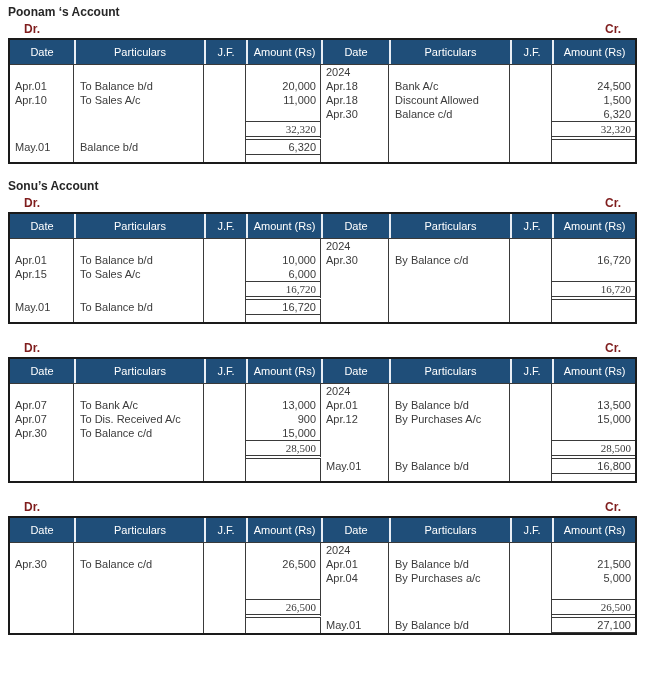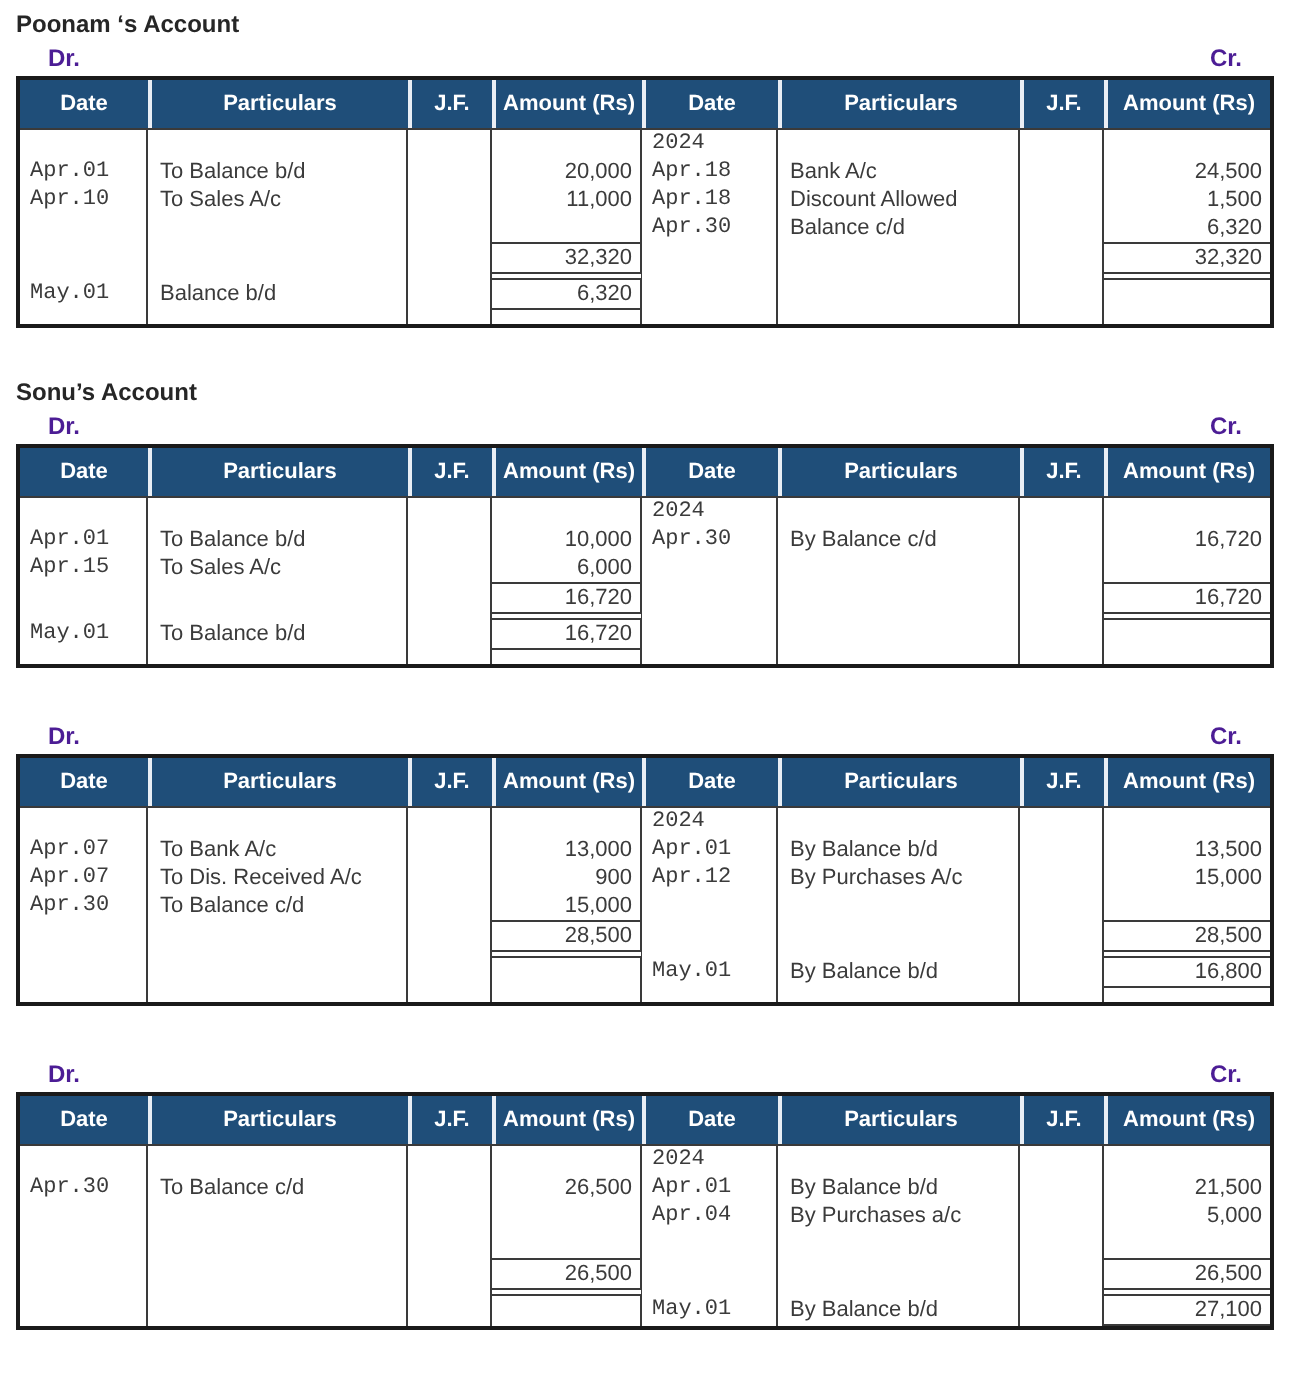--- a/index.html
+++ b/index.html
@@ -6,56 +6,56 @@
     --hbg:#1F4E79; --htext:#FFFFFF; --btext:#3B3B3B;
     --line:#3A3A3A; --outer:#1A1A1A; --hdiv:#E9EEF5;
   }
   html,body{margin:0;padding:0;}
   body{
     width:645px; background:#FFFFFF; color:var(--btext);
     font-family:"Liberation Sans", sans-serif;
   }
   .account{margin:0 8px;}
   .account.first{padding-top:5px;}
-  .account + .account{margin-top:25px;}
+  .account + .account{margin-top:15px;}
   .title{
     text-align:left; font-size:12px; font-weight:bold; color:#262626;
     margin:0; padding:0 0 1px 0;
   }
   .drcr{
     display:flex; justify-content:space-between; align-items:flex-end;
-    font-size:12px; font-weight:bold; color:#4c1d95;
+    font-size:12px; font-weight:bold; color:#7f1d1d;
     padding:1px 16px 2px 16px; height:15px;
   }
   .tbl{border:2px solid var(--outer); background:#fff;}
   .row{
     display:grid;
     grid-template-columns:64px 130px 42px 75px 68px 121px 42px 1fr;
   }
   .hrow{
     background:var(--hbg); color:var(--htext);
     border-bottom:1px solid var(--line);
   }
   .hcell{
     display:flex; align-items:center; justify-content:center; text-align:center;
-    font-size:11px; font-weight:bold; line-height:12px; padding:2px 1px;
+    font-size:11px; font-weight:normal; line-height:12px; padding:2px 1px;
     min-height:24px; box-sizing:border-box;
   }
   .hcell + .hcell{border-left:2px solid var(--hdiv);}
   .cell{
     font-size:11px; line-height:14px; box-sizing:border-box;
     padding:0 2px; overflow:hidden; white-space:nowrap;
   }
   .cell:not(:last-child){border-right:1px solid var(--line);}
-  .date{padding-left:5px;font-family:Liberation Mono, monospace;}
+  .date{padding-left:5px;}
   .part{padding-left:6px;}
   .amount{text-align:right; padding-right:4px;}
   .r-entry .cell{min-height:14px;}
   .r-total .cell{min-height:17px;}
-  .r-total .amount{display:flex; align-items:center; justify-content:flex-end;}
+  .r-total .amount{display:flex; align-items:center; justify-content:flex-end;font-family:Liberation Serif, serif;}
   .r-closing .cell{min-height:15px;}
   .r-spacer .cell{min-height:7px;}
   .amt-total{
     border-top:1px solid var(--line);
     border-bottom:4px double var(--line);
   }
   .amt-close{border-bottom:1px solid var(--line);}
 </style>
 </head>
 <body>

